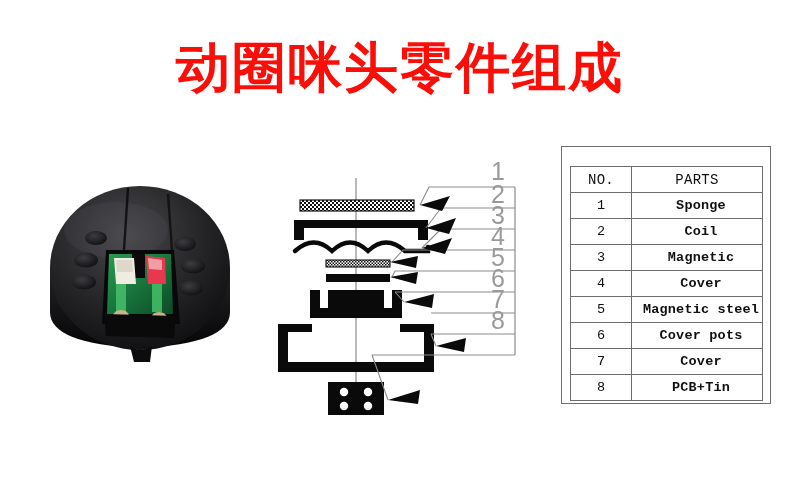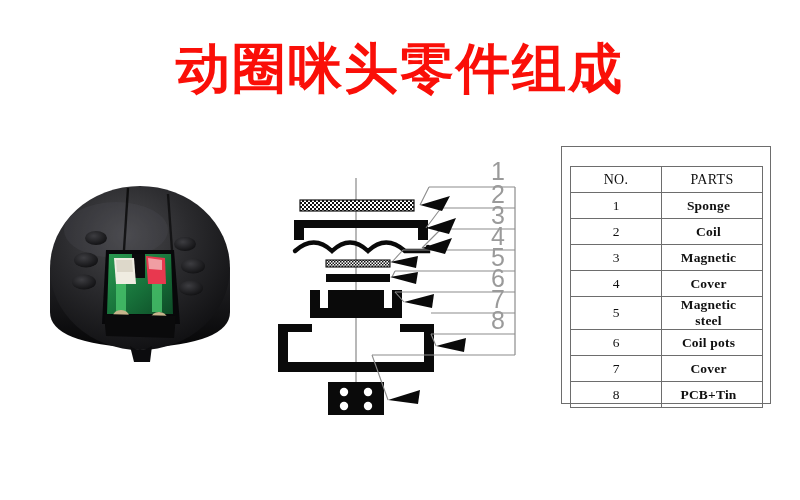--- a/index.html
+++ b/index.html
@@ -16,21 +16,21 @@
   }
 
   
   #page-title {
     position: absolute;
     left: 0;
     top: 36px;
     width: 800px;
     text-align: center;
     color: #fa0f08;
-    font-family: Liberation Sans, sans-serif;
+    font-family: Liberation Serif, serif;
     font-weight: 700;
     font-size: 54px;
     letter-spacing: 2px;
     line-height: 64px;
     white-space: nowrap;
   }
 
   
   #product-photo {
     position: absolute;
@@ -66,24 +66,24 @@
     position: absolute;
     left: 8px;
     top: 19px;
     width: 193px;
     border-collapse: collapse;
     table-layout: fixed;
   }
   #parts-table td, #parts-table th {
     border: 1.2px solid #6d6d6d;
     height: 25px;
-    padding: 0 16px;
+    padding: 0 1px;
     font-size: 13.5px;
     color: #101010;
-    font-family: Liberation Serif, serif;
+    font-family: Liberation Mono, monospace;
   }
   #parts-table th {
     font-weight: 400;
     text-align: center;
     font-size: 14px;
     letter-spacing: 0.3px;
   }
   #parts-table th.col-no { width: 58px; }
   #parts-table td.cell-no {
     width: 58px;
@@ -269,21 +269,21 @@
       <tr>
         <td class="cell-no">4</td>
         <td class="cell-part">Cover</td>
       </tr>
       <tr>
         <td class="cell-no">5</td>
         <td class="cell-part">Magnetic steel</td>
       </tr>
       <tr>
         <td class="cell-no">6</td>
-        <td class="cell-part">Coil pots</td>
+        <td class="cell-part">Cover pots</td>
       </tr>
       <tr>
         <td class="cell-no">7</td>
         <td class="cell-part">Cover</td>
       </tr>
       <tr>
         <td class="cell-no">8</td>
         <td class="cell-part">PCB+Tin</td>
       </tr>
     </tbody>

